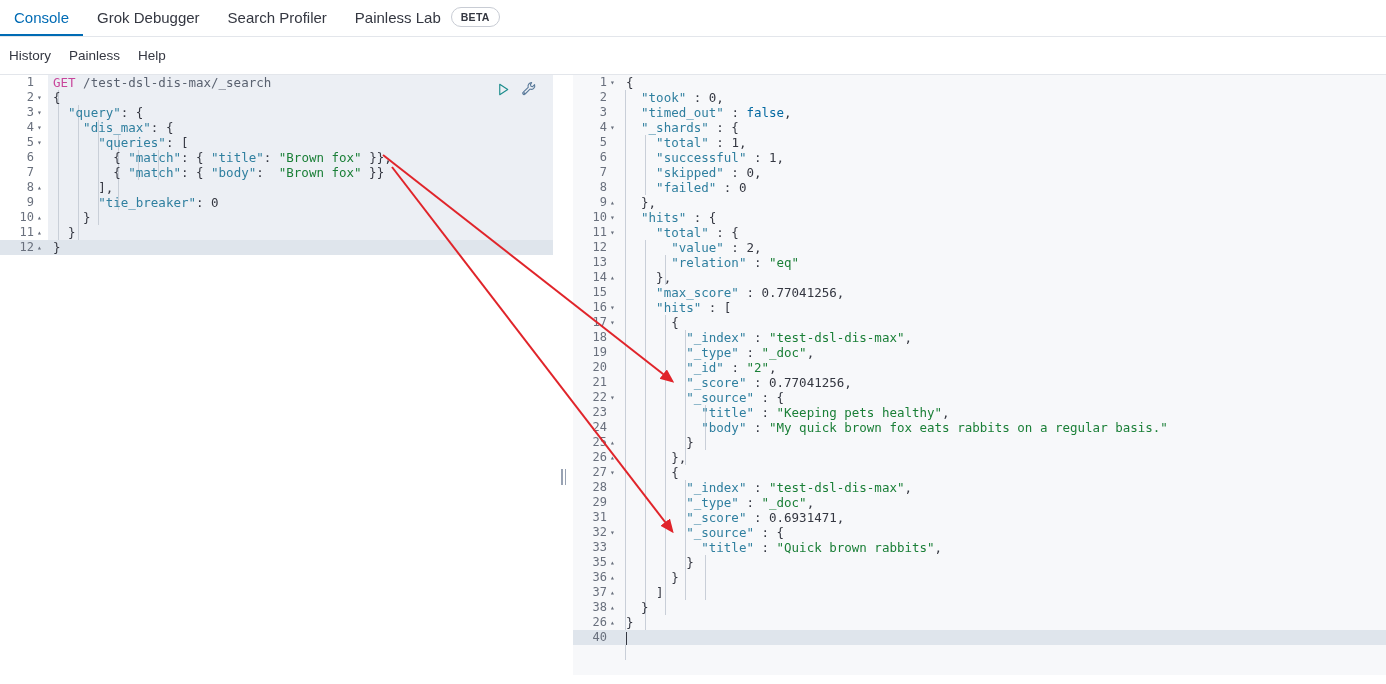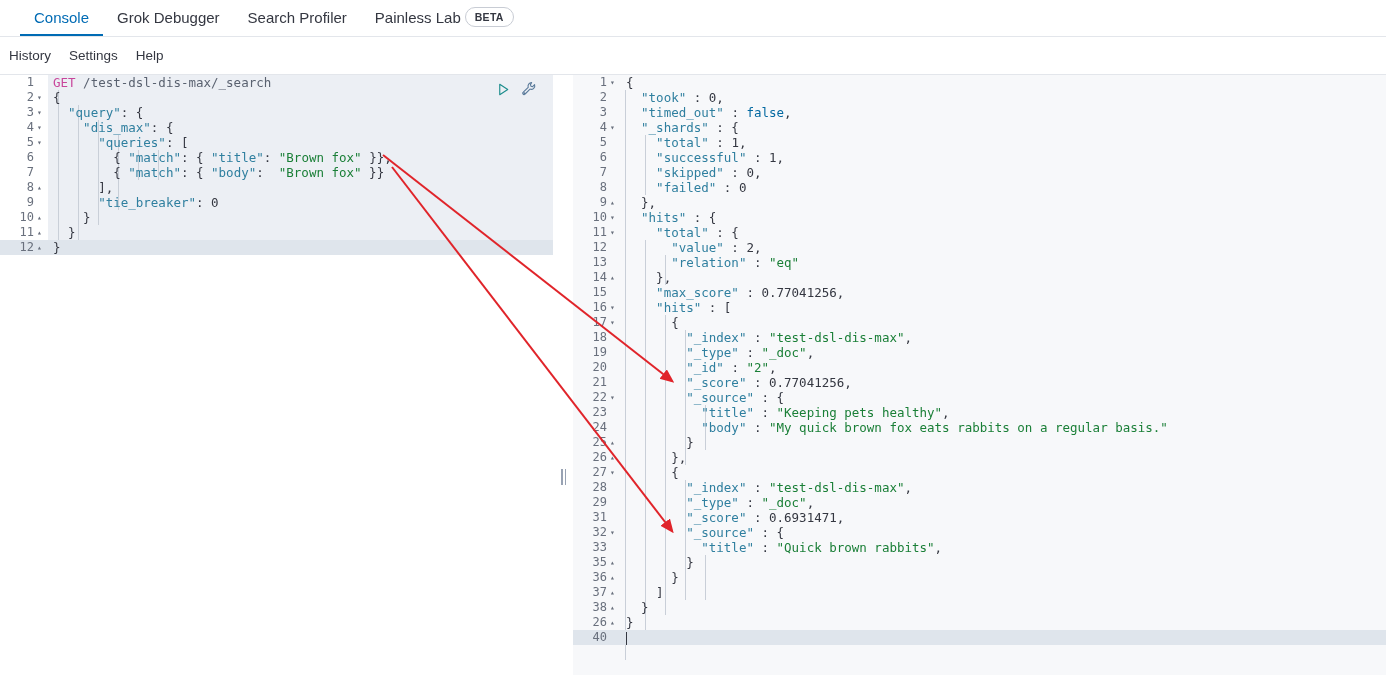--- a/index.html
+++ b/index.html
@@ -10,21 +10,21 @@
     font-family: "Liberation Sans", sans-serif;
     overflow: hidden;
   }
 
   
   .tabbar {
     height: 37px;
     border-bottom: 1px solid #e3e6eb;
     display: flex;
     align-items: stretch;
-    padding-left: 20px;
+    padding-left: 0;
     background: #ffffff;
   }
   .tab {
     display: flex;
     align-items: center;
     padding: 0 14px;
     font-size: 15px;
     color: #343741;
     cursor: pointer;
     border-bottom: 2px solid transparent;
@@ -34,21 +34,21 @@
     color: #006bb4;
     border-bottom: 2px solid #006bb4;
     font-weight: 400;
   }
   .beta-badge {
     display: inline-flex;
     align-items: center;
     justify-content: center;
     height: 20px;
     padding: 0 9px;
-    margin-left: 4px;
+    margin-left: 10px;
     border: 1px solid #c8ccd4;
     border-radius: 10px;
     font-size: 10.5px;
     font-weight: bold;
     letter-spacing: .3px;
     color: #343741;
     align-self: center;
     background: #fff;
   }
 
@@ -213,21 +213,21 @@
     <span>Search Profiler</span>
   </div>
   <div class="tab">
     <span>Painless Lab</span>
     <span class="beta-badge">BETA</span>
   </div>
 </div>
 
 <div class="submenu">
   <div class="submenu-item">History</div>
-  <div class="submenu-item">Settings</div>
+  <div class="submenu-item">Painless</div>
   <div class="submenu-item">Help</div>
 </div>
 
 <div class="workspace">
 
   <div class="pane pane-left">
     <div class="surface-left-page"></div>
     <div class="surface-left-code"></div>
     <div class="indent-guides" id="left-guides">
         <div class="guide" style="left: 58px; top: 15px; height: 165px;"></div>

